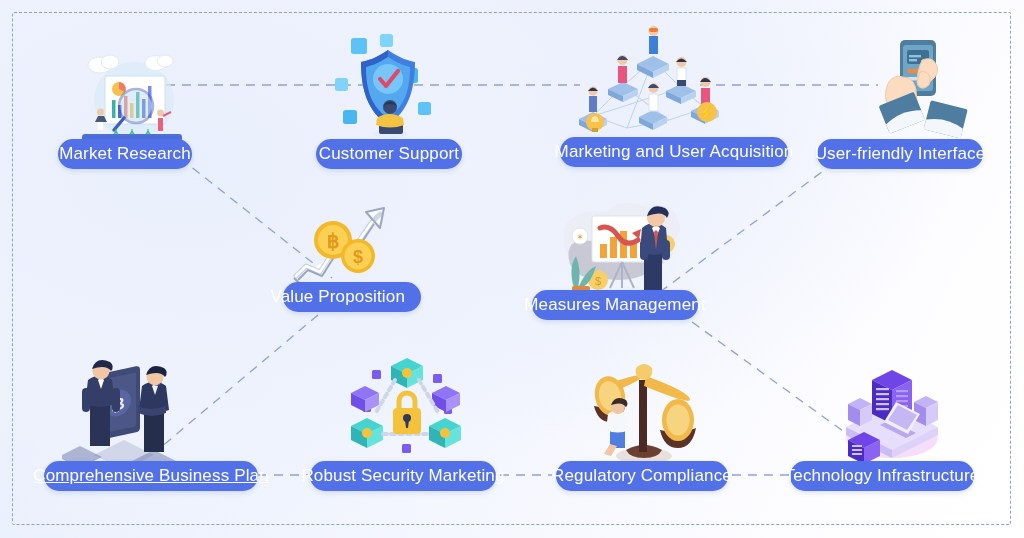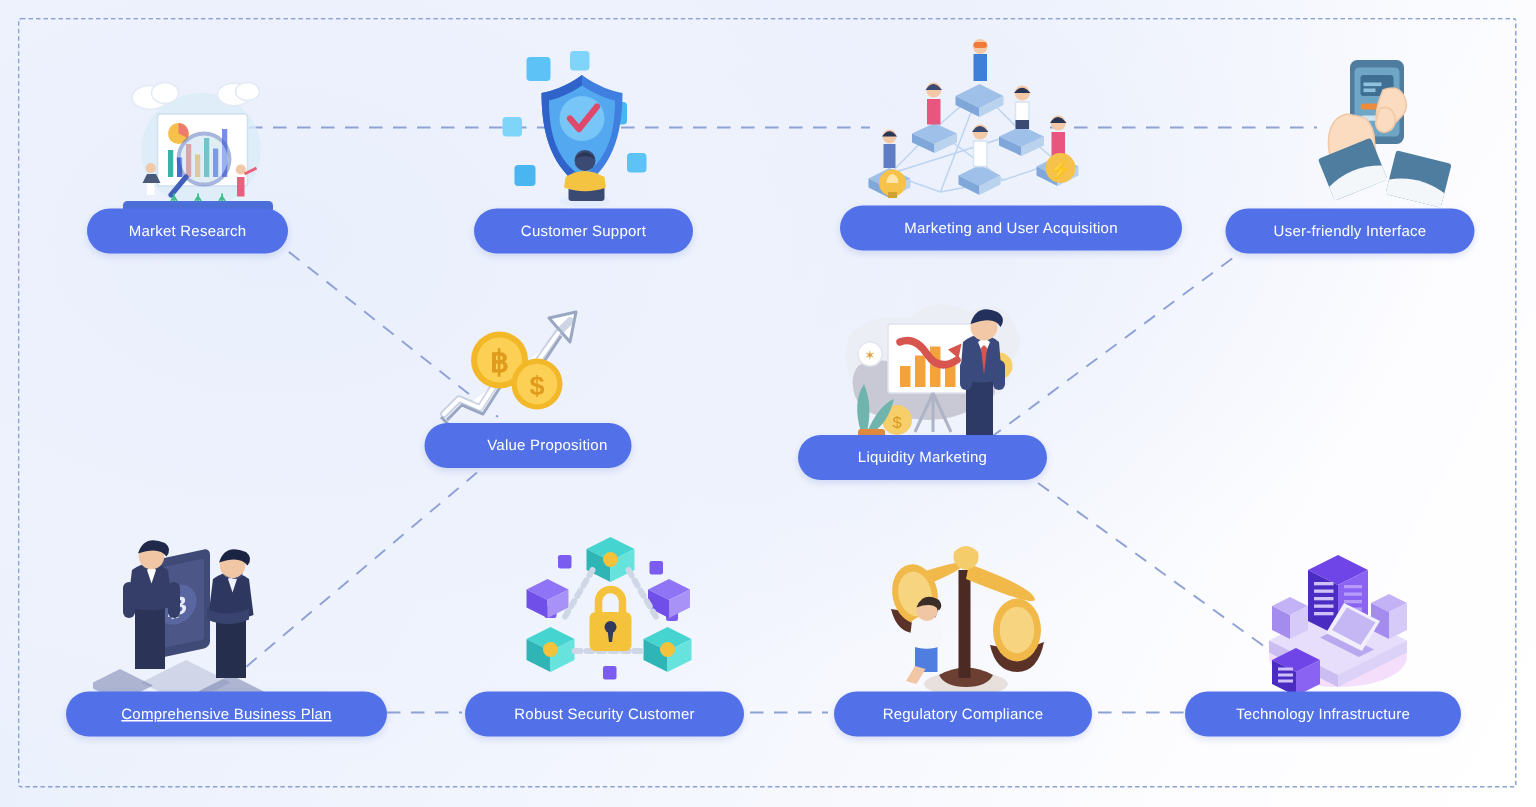--- a/index.html
+++ b/index.html
@@ -24,21 +24,21 @@
     pointer-events:none;
   }
   #links{position:absolute;left:0;top:0;width:1024px;height:538px;}
   .pill{
     position:absolute;
     background:#5271e8;
     color:#ffffff;
     border-radius:16px;
     height:30px;
     display:flex;align-items:center;justify-content:center;
-    font-size:10px;
+    font-size:17px;
     letter-spacing:.15px;
     white-space:nowrap;
     padding:0 16px;
     box-sizing:border-box;
     box-shadow:0 2px 5px rgba(70,100,200,.18);
     cursor:pointer;
   }
   .art{position:absolute;}
   .art svg{display:block;}
 </style>
@@ -481,29 +481,29 @@
 
   <div class="pill" style="left:817px;top:139px;width:166px;">
     <span>User-friendly Interface</span>
   </div>
 
   <div class="pill" style="left:283px;top:282px;width:138px;justify-content:flex-end;">
     <span>Value Proposition</span>
   </div>
 
   <div class="pill" style="left:532px;top:290px;width:166px;">
-    <span>Liquidity Marketing</span>
+    <span>Measures Management</span>
   </div>
 
   <div class="pill" style="left:44px;top:461px;width:214px;text-decoration:underline;">
     <span>Comprehensive Business Plan</span>
   </div>
 
   <div class="pill" style="left:310px;top:461px;width:186px;">
-    <span>Robust Security Customer</span>
+    <span>Robust Security Marketing</span>
   </div>
 
   <div class="pill" style="left:790px;top:461px;width:184px;">
     <span>Technology Infrastructure</span>
   </div>
 
   <div class="pill" style="left:556px;top:461px;width:172px;">
     <span>Regulatory Compliance</span>
   </div>
 

